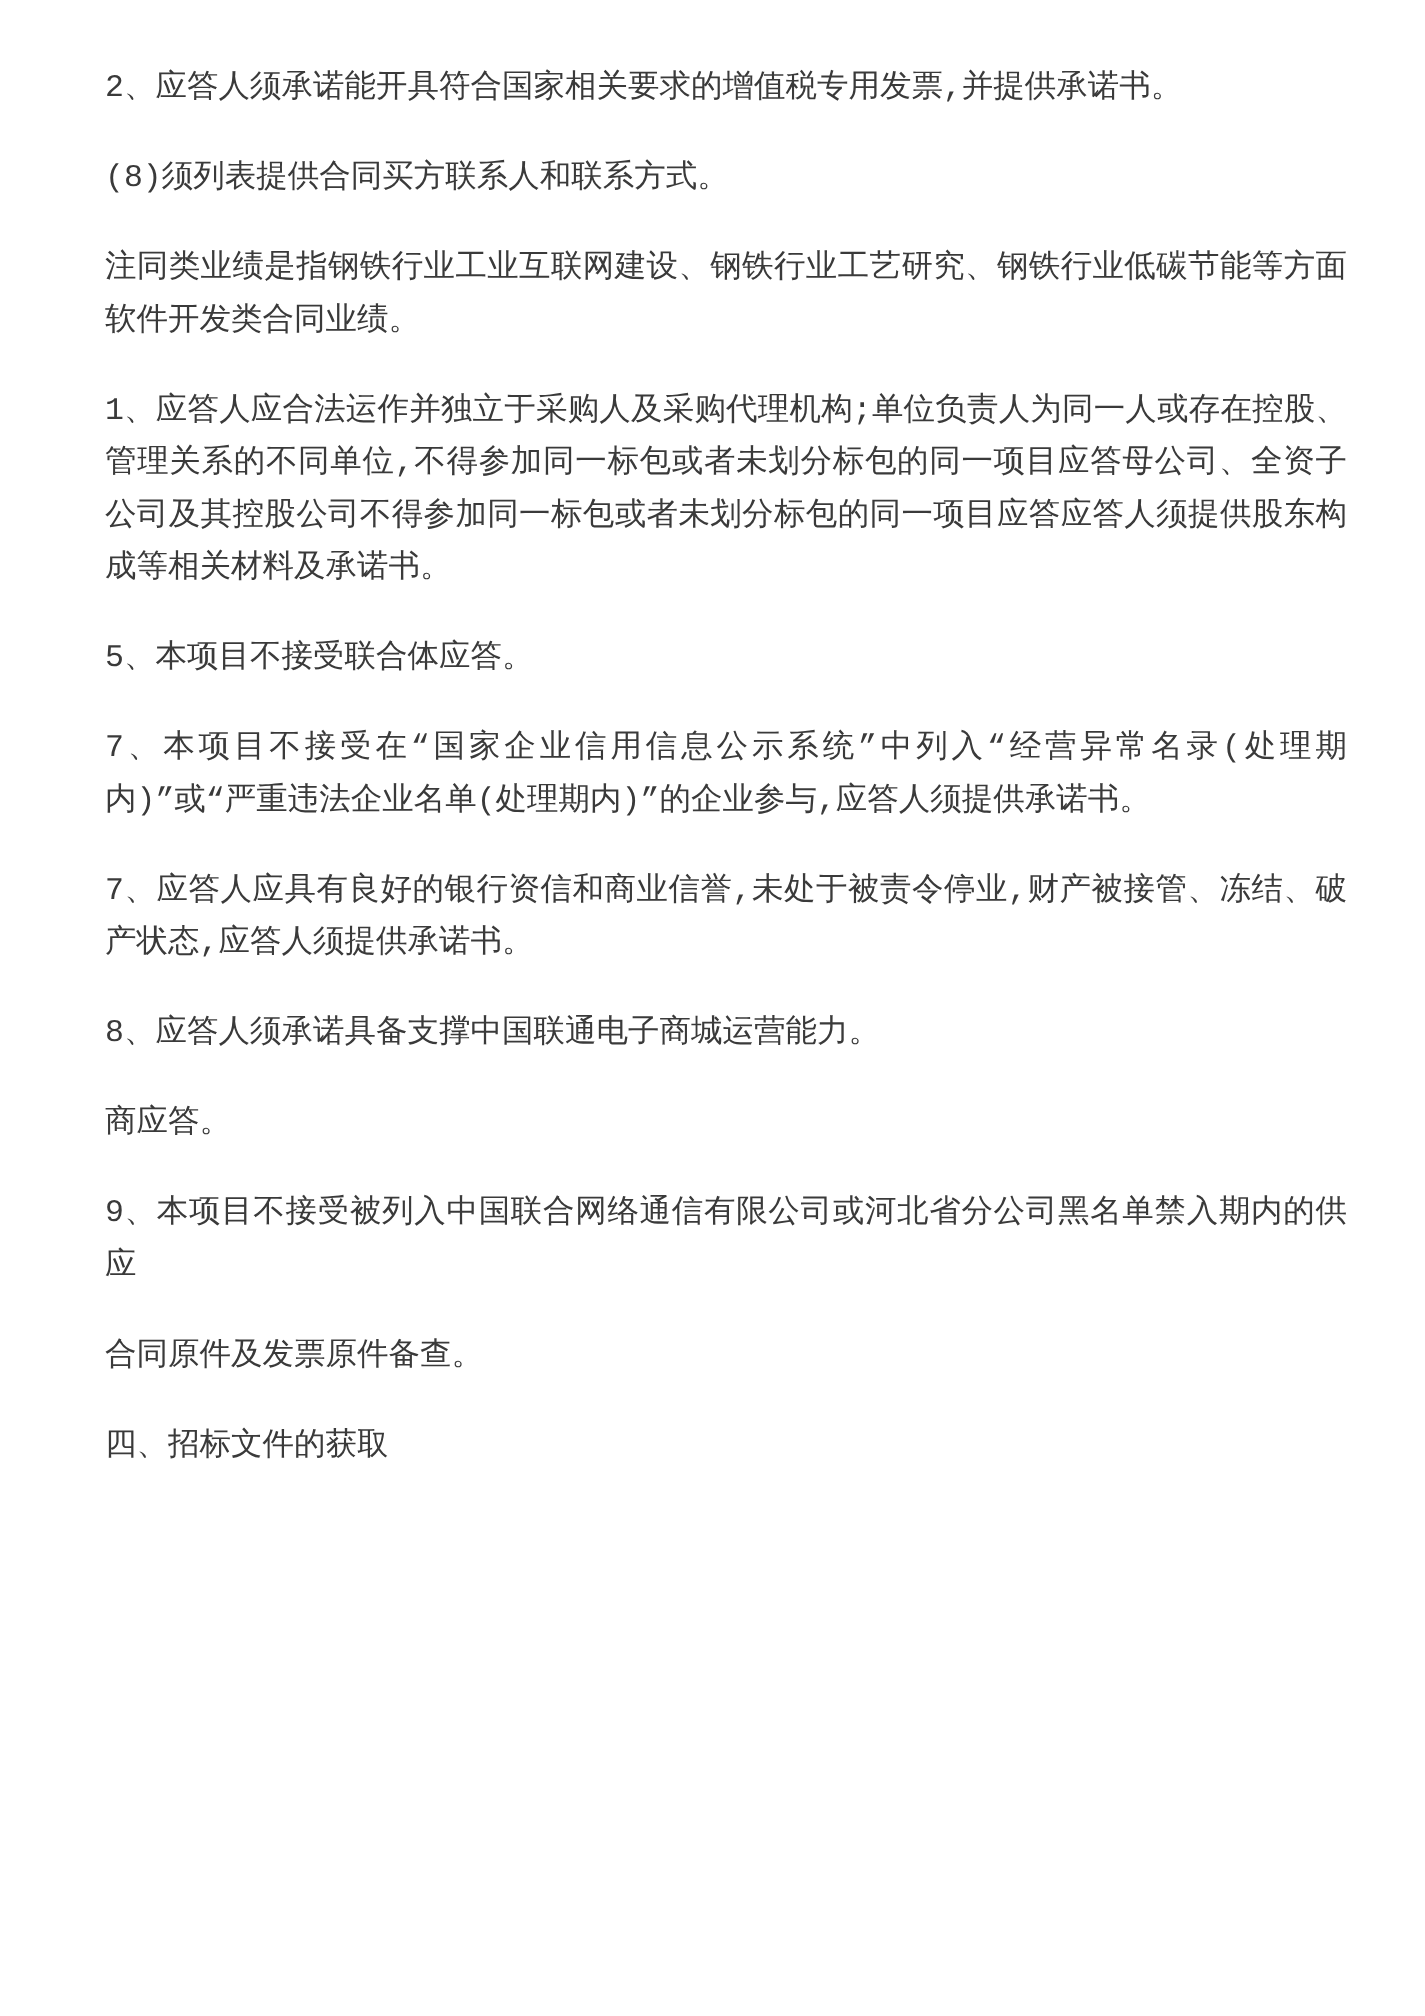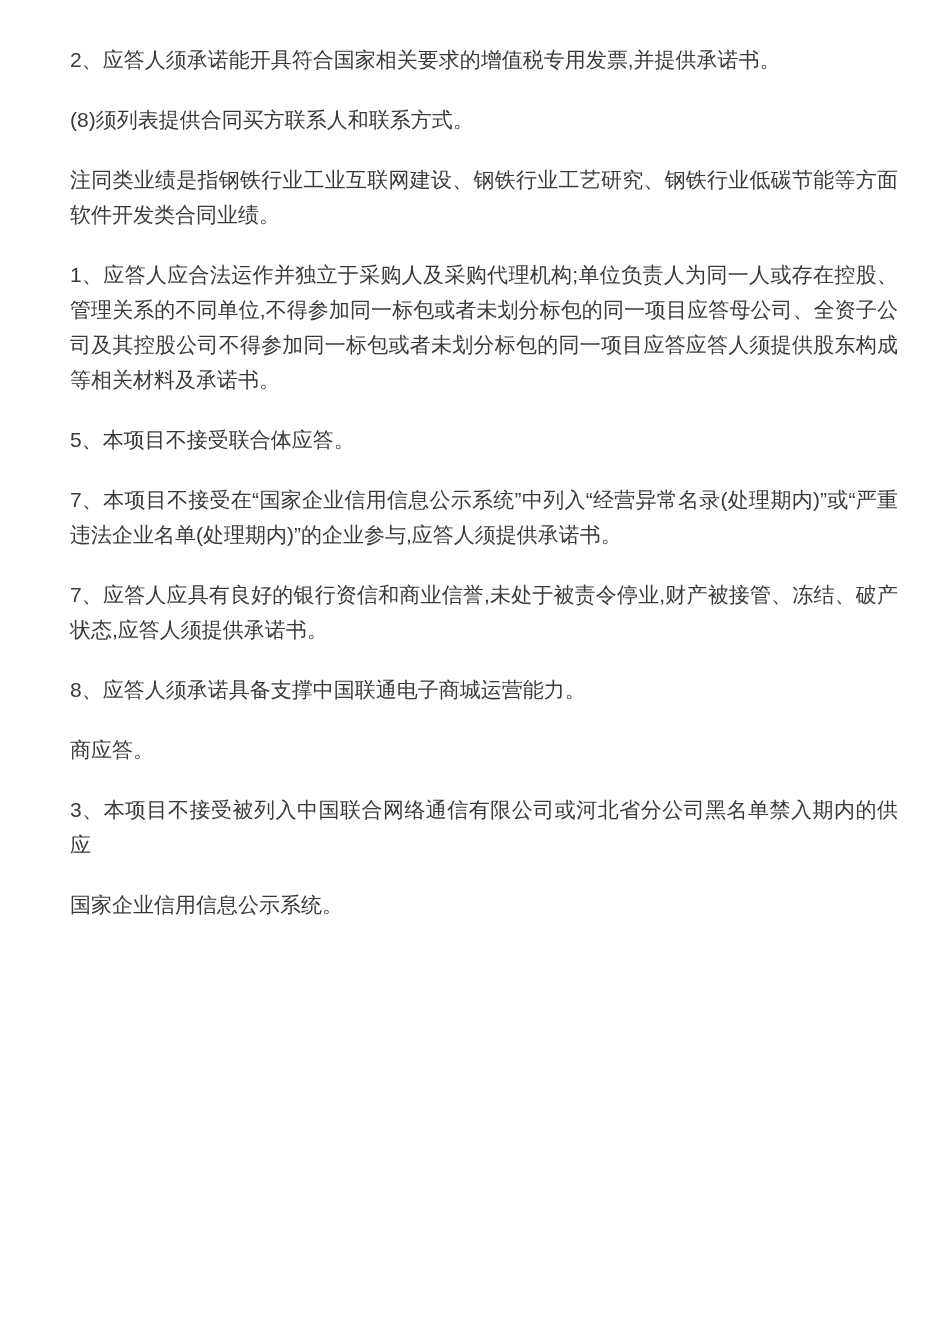--- a/index.html
+++ b/index.html
@@ -24,33 +24,34 @@
     width: 828px;
   }
   .content p {
     margin: 0 0 25px 0;
     font-size: 21px;
     line-height: 35px;
     color: var(--text-color, #3a3a3a);
     text-align: justify;
     text-justify: inter-character;
     word-break: break-all;
-    font-family: Liberation Sans, sans-serif;
+    font-family: Liberation Mono, monospace;
   }
 </style>
 </head>
 <body>
 
 <div class="page">
   <div class="content">
     <p>2、应答人须承诺能开具符合国家相关要求的增值税专用发票,并提供承诺书。</p>
     <p>(8)须列表提供合同买方联系人和联系方式。</p>
     <p>注同类业绩是指钢铁行业工业互联网建设、钢铁行业工艺研究、钢铁行业低碳节能等方面软件开发类合同业绩。</p>
     <p>1、应答人应合法运作并独立于采购人及采购代理机构;单位负责人为同一人或存在控股、管理关系的不同单位,不得参加同一标包或者未划分标包的同一项目应答母公司、全资子公司及其控股公司不得参加同一标包或者未划分标包的同一项目应答应答人须提供股东构成等相关材料及承诺书。</p>
     <p>5、本项目不接受联合体应答。</p>
     <p>7、本项目不接受在“国家企业信用信息公示系统”中列入“经营异常名录(处理期内)”或“严重违法企业名单(处理期内)”的企业参与,应答人须提供承诺书。</p>
     <p>7、应答人应具有良好的银行资信和商业信誉,未处于被责令停业,财产被接管、冻结、破产状态,应答人须提供承诺书。</p>
     <p>8、应答人须承诺具备支撑中国联通电子商城运营能力。</p>
     <p>商应答。</p>
-    <p>3、本项目不接受被列入中国联合网络通信有限公司或河北省分公司黑名单禁入期内的供应</p>
-    <p>国家企业信用信息公示系统。</p>
+    <p>9、本项目不接受被列入中国联合网络通信有限公司或河北省分公司黑名单禁入期内的供应</p>
+    <p>合同原件及发票原件备查。</p>
+    <p>四、招标文件的获取</p>
   </div>
 </div>
 
 </body></html>

